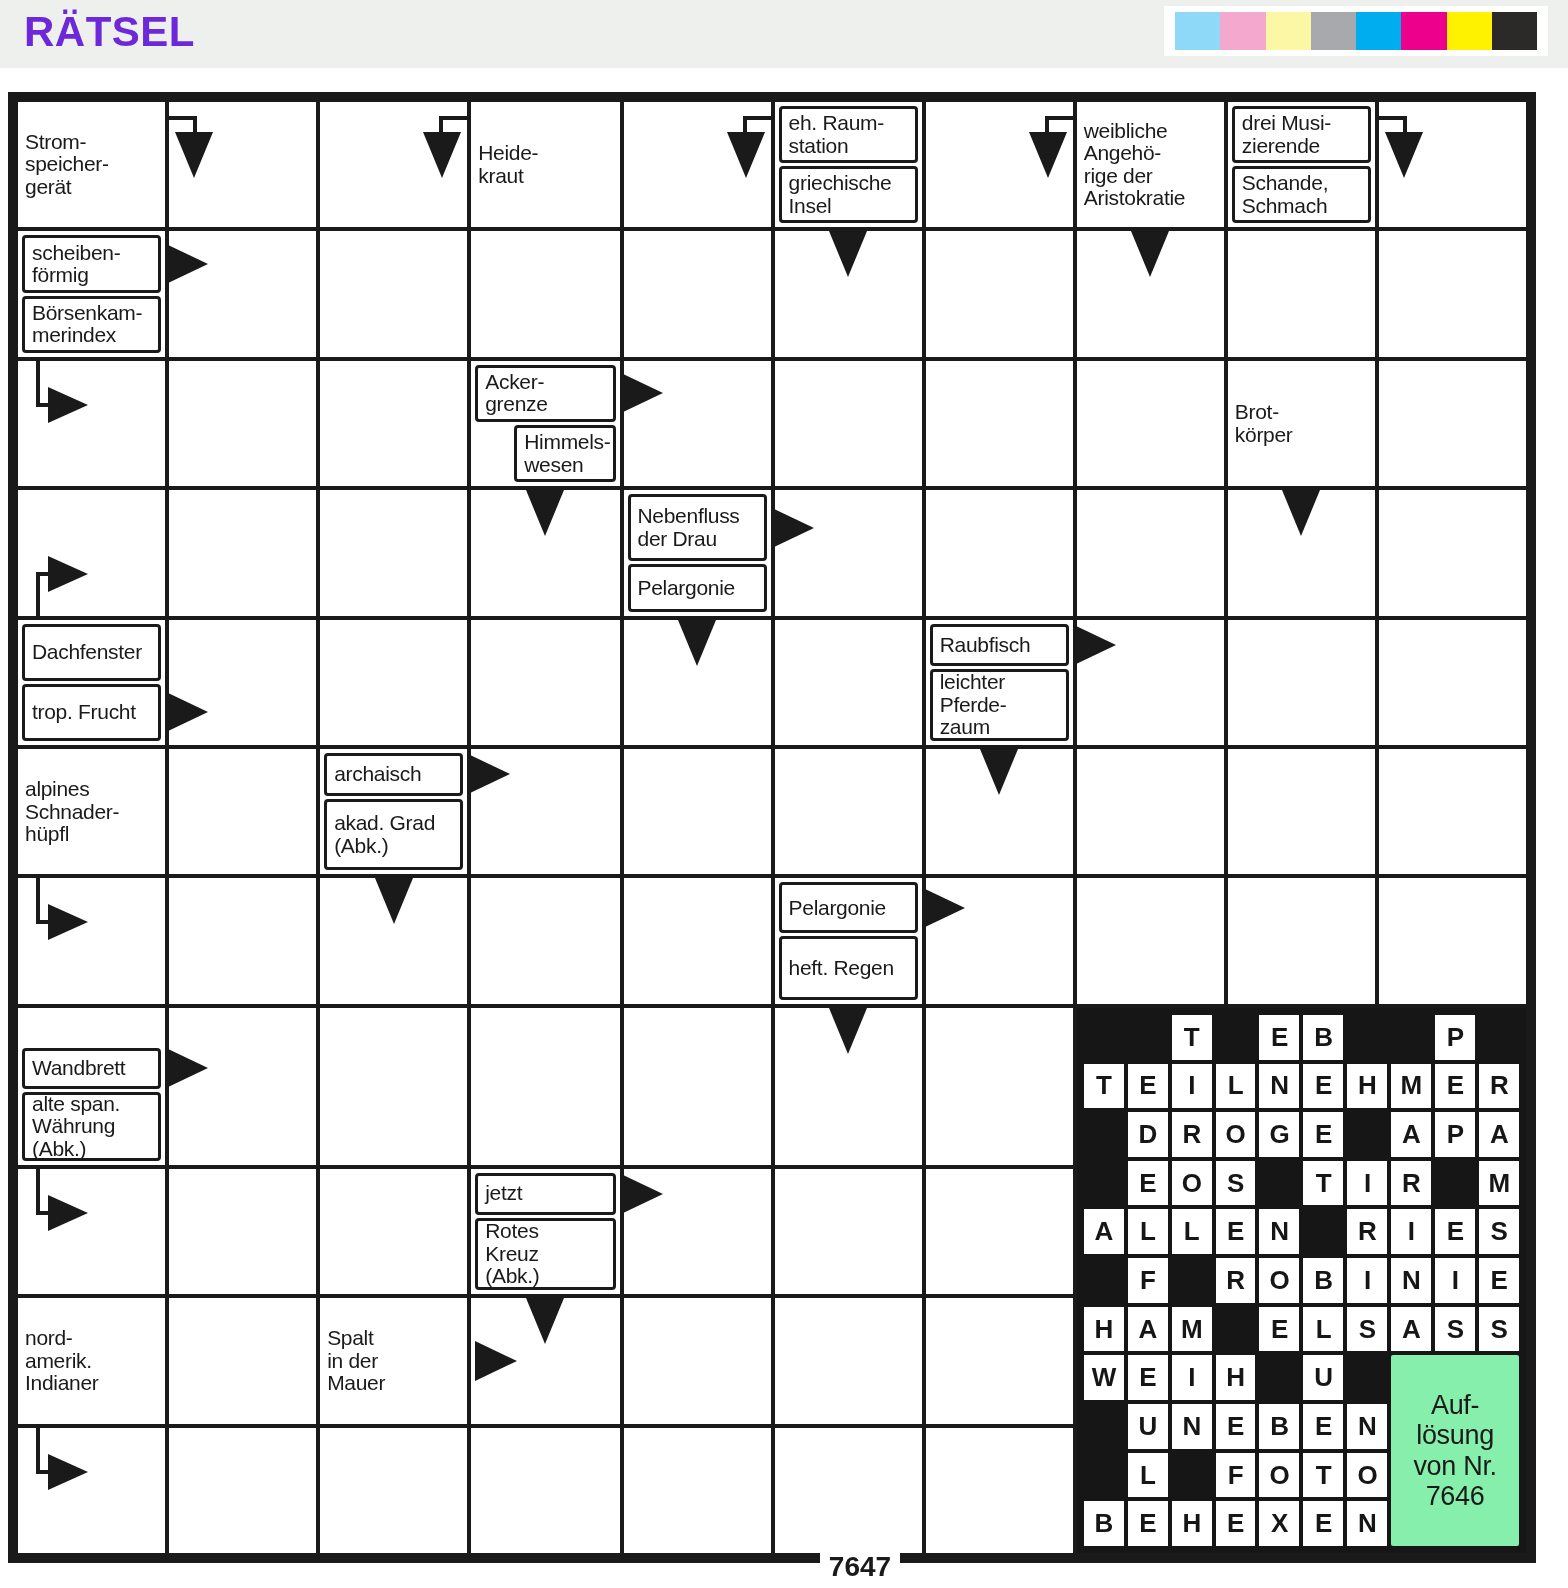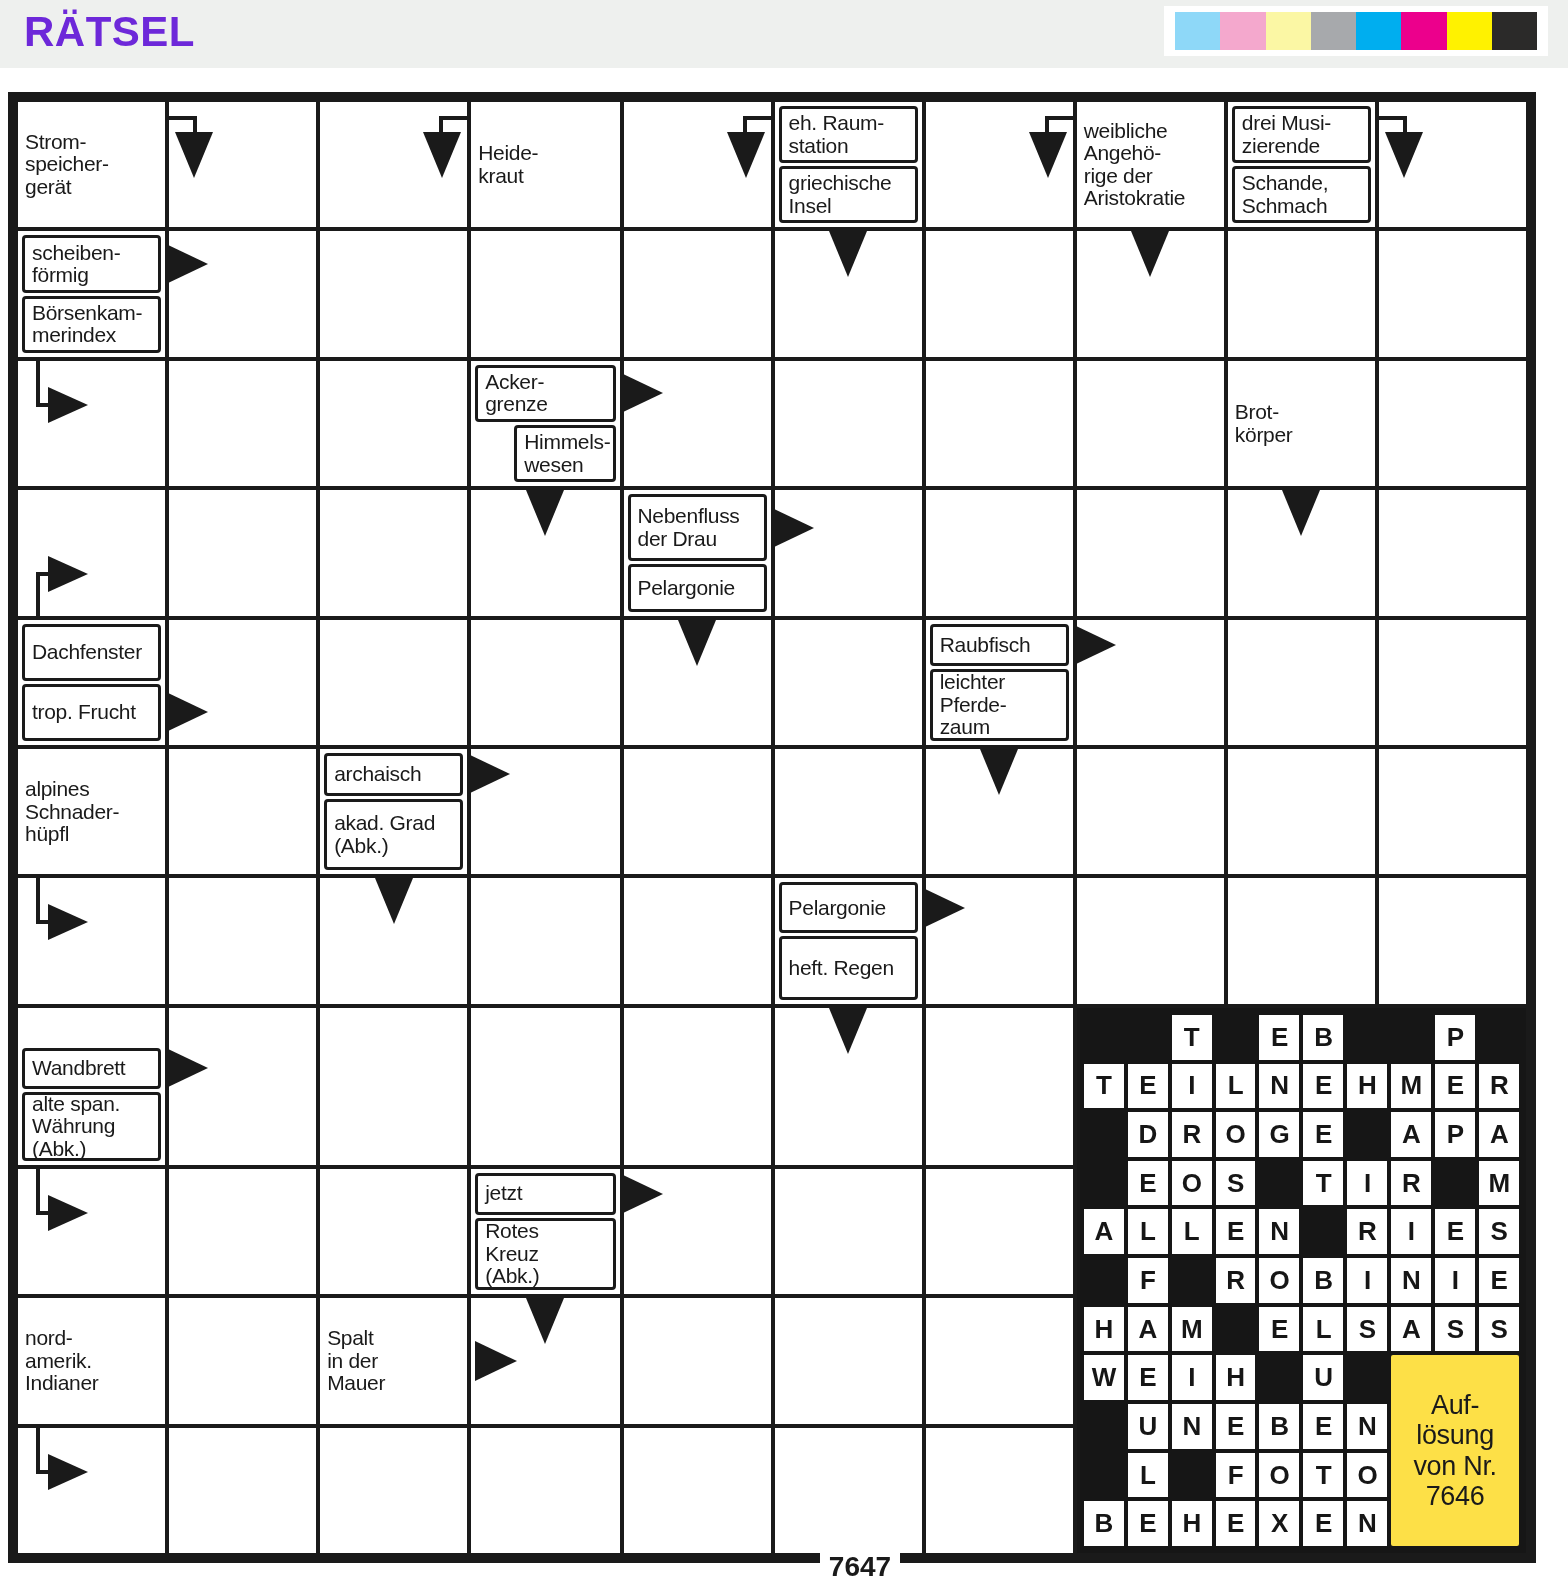--- a/index.html
+++ b/index.html
@@ -45,21 +45,21 @@
   
   .elb.rd .h{right:0;top:14px;width:28px;height:4px;}
   .elb.rd .v{right:24px;top:14px;width:4px;height:18px;}
   .elb.rd .tri{right:6px;top:30px;border-left:19px solid transparent;border-right:19px solid transparent;border-top:46px solid #1a1a1a;}
 
   
   .solution{grid-column:8 / span 3;grid-row:8 / span 4;background:#161616;
     display:grid;grid-template-columns:repeat(10,1fr);grid-template-rows:repeat(11,1fr);gap:4px;padding:7px;box-sizing:border-box;}
   .tile{background:#fff;display:flex;align-items:center;justify-content:center;font-weight:bold;font-size:26px;letter-spacing:-.5px;color:#161616;}
   .blk{background:#161616;}
-  .solbox{grid-column:8 / span 3;grid-row:8 / span 4;background:#fde047;display:flex;align-items:center;justify-content:center;text-align:center;
+  .solbox{grid-column:8 / span 3;grid-row:8 / span 4;background:#86efac;display:flex;align-items:center;justify-content:center;text-align:center;
     font-size:27px;line-height:1.12;letter-spacing:-.3px;white-space:pre-line;border-radius:2px;}
 
   
   .pnum{position:absolute;left:820px;top:1546px;width:80px;height:42px;background:#fff;display:flex;align-items:center;justify-content:center;
     font-size:28px;font-weight:bold;z-index:6;}
 </style>
 </head>
 <body>
 
 <div class="masthead">

